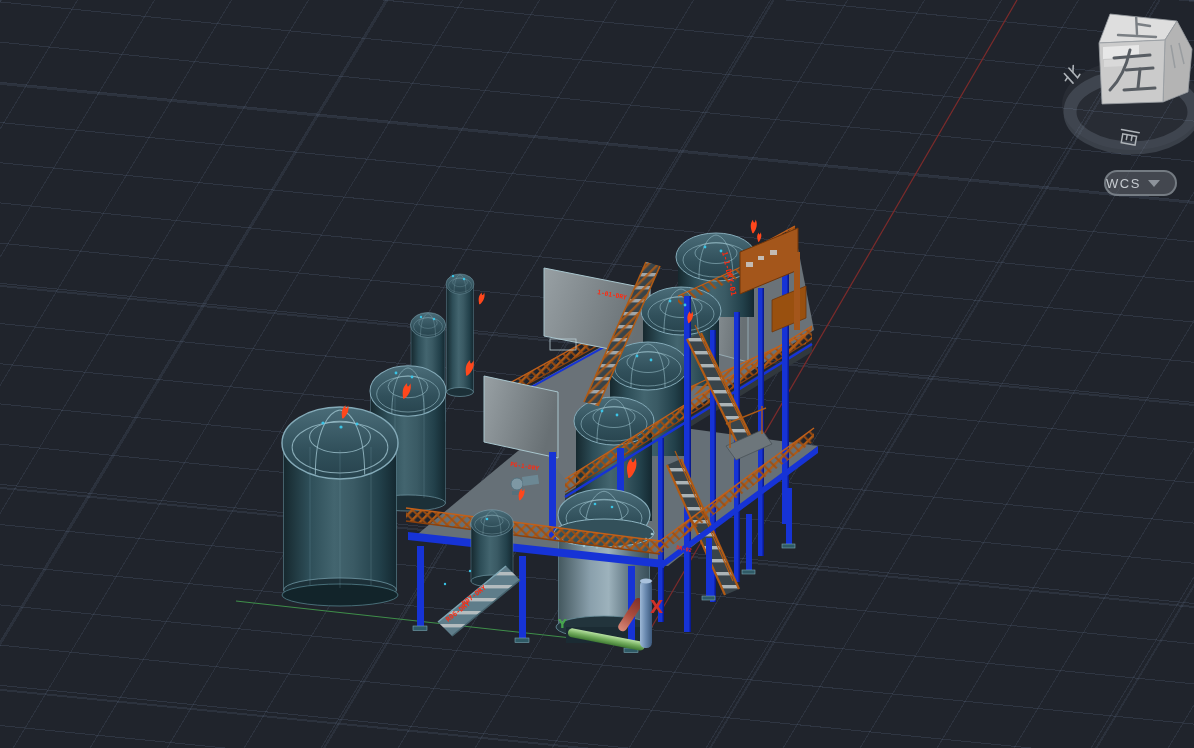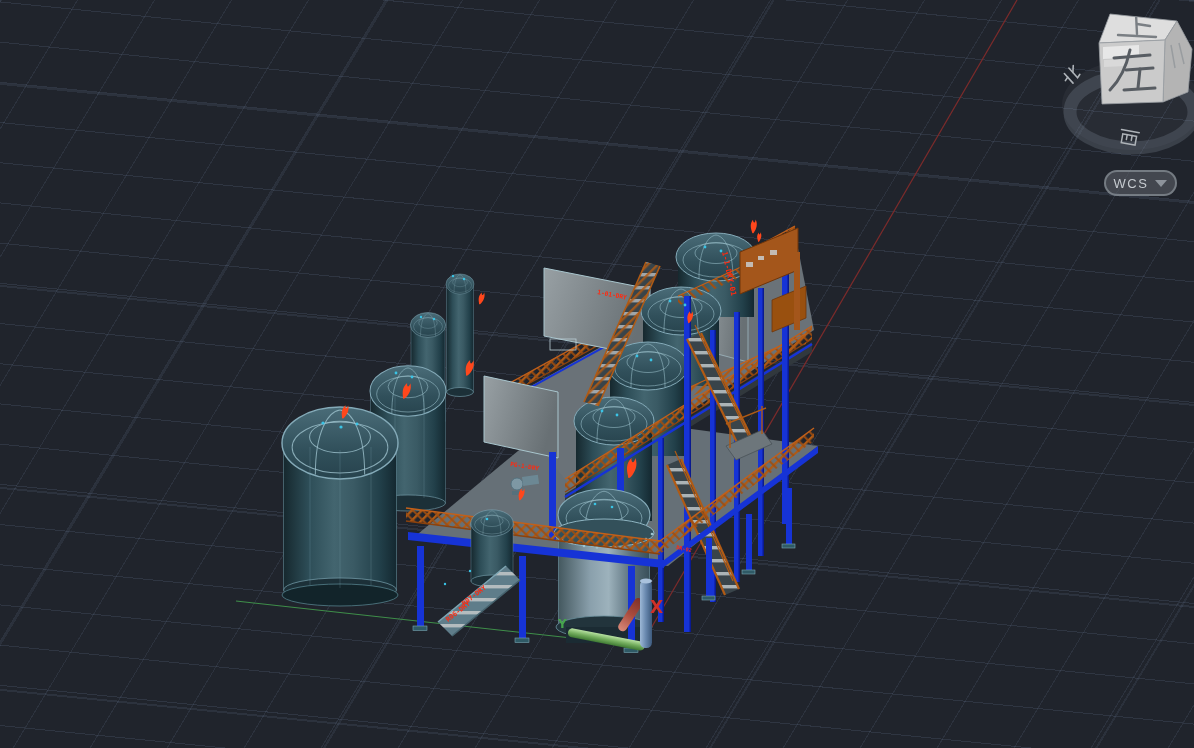--- a/index.html
+++ b/index.html
@@ -8,21 +8,21 @@
     background-image:
       repeating-linear-gradient(185.7deg, rgba(125,145,180,0.16) 0 1px, transparent 1px 40px),
       repeating-linear-gradient(121deg,  rgba(125,145,180,0.13) 0 1px, transparent 1px 66px),
       repeating-linear-gradient(185.7deg, rgba(150,175,215,0.10) 0 2px, transparent 2px 201px),
       repeating-linear-gradient(121deg,  rgba(150,175,215,0.09) 0 2px, transparent 2px 331px);
   }
   .scene{position:absolute;left:0;top:0;}
   .viewcube-wrap{position:absolute;left:1050px;top:0;width:150px;height:160px;}
   .wcs-pill{position:absolute;left:1104px;top:170px;width:73px;height:26px;box-sizing:border-box;
     background:rgba(88,94,102,0.62);border:2px solid rgba(158,165,173,0.55);border-radius:14px;
-    display:flex;align-items:center;justify-content:center;gap:7px;cursor:pointer;}
+    display:flex;align-items:center;gap:7px;cursor:pointer;}
   .wcs-pill span.lbl{color:#c6cbd0;font-size:13px;letter-spacing:1.5px;line-height:1;}
   .caret{width:0;height:0;border-left:6px solid transparent;border-right:6px solid transparent;border-top:7px solid #9aa1a8;opacity:.85;}
   text{user-select:none;}
   .tag{font-family:"DejaVu Sans Mono",monospace;fill:#ff2a10;font-weight:bold;}
 </style>
 </head>
 <body>
 
 <div class="viewport">
   <div class="grid-layer"></div>

